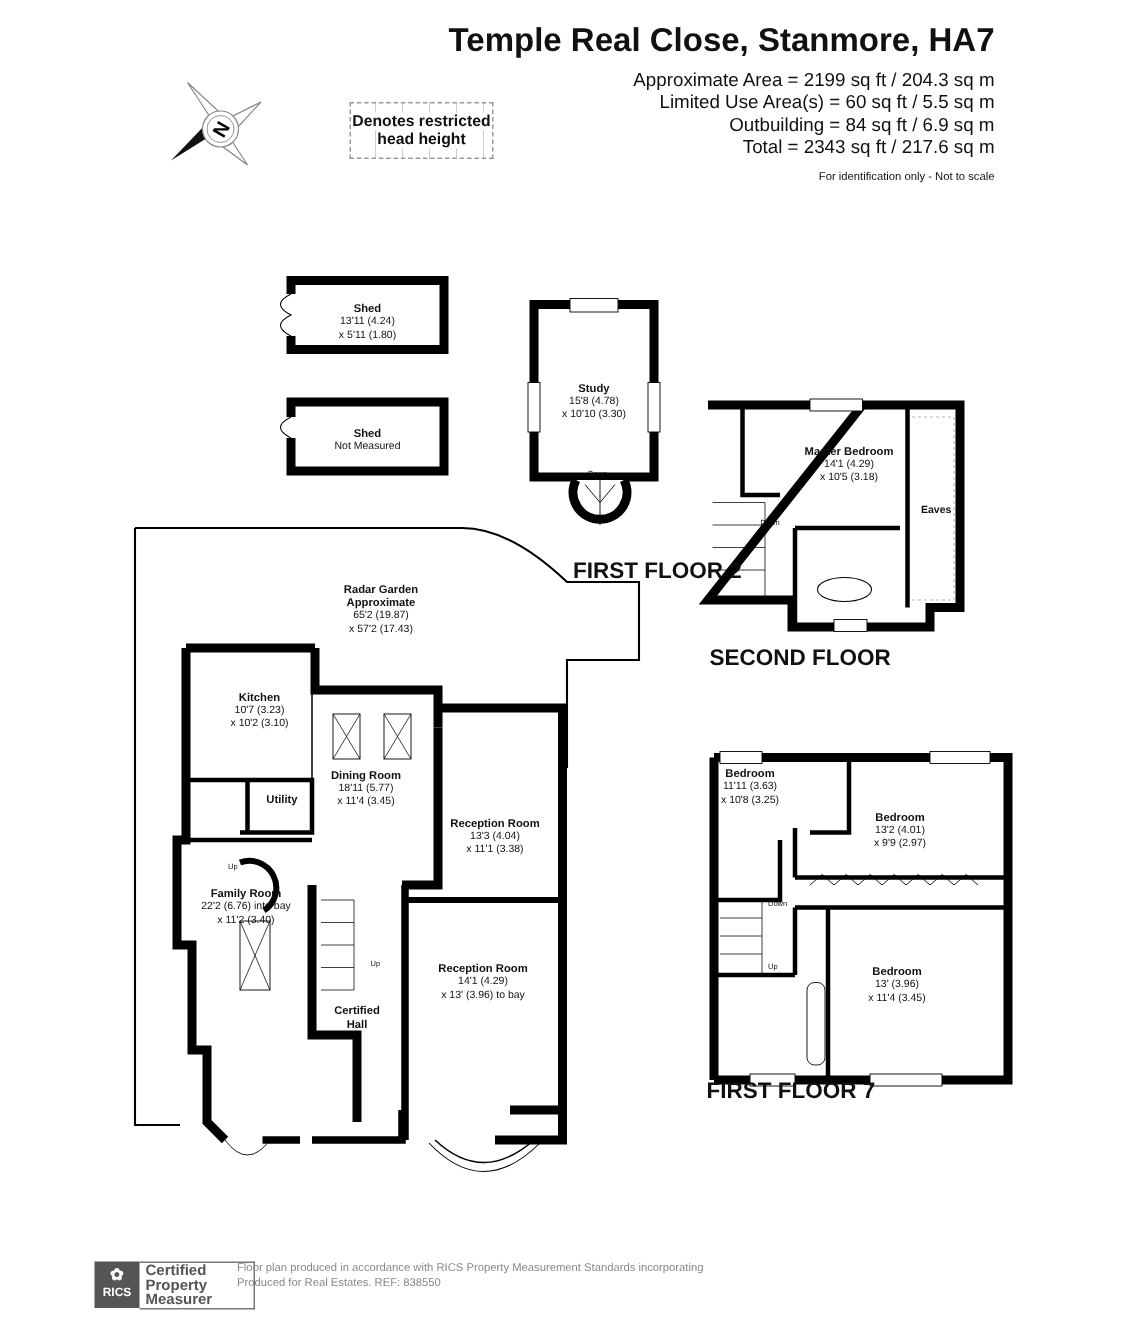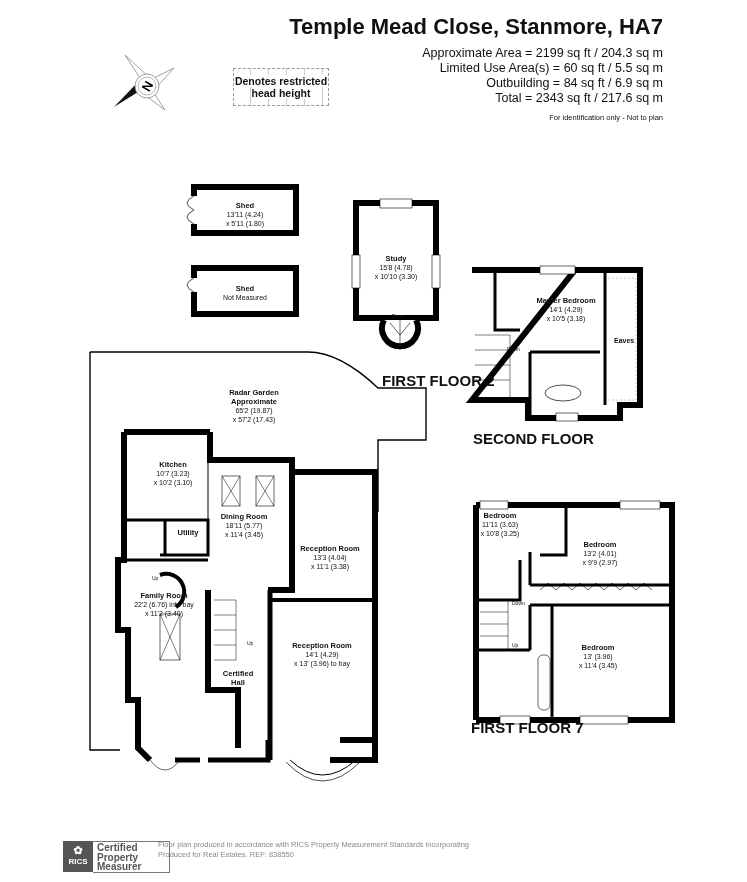--- a/index.html
+++ b/index.html
@@ -19,27 +19,27 @@
   .floorlbl { font-size:15px; font-weight:bold; white-space:nowrap; }
   .tiny { font-size:5px; }
   .footer-text { left:158px; top:840px; font-size:7.5px; color:#888; line-height:10px; }
   .rics { left:63px; top:841px; width:104px; height:31px; }
   .rics-dark { position:absolute; left:0; top:0; width:30px; height:31px; background:#555; color:#fff; font-size:8px; font-weight:bold; text-align:center; }
   .rics-light { position:absolute; left:30px; top:0; width:72px; height:29px; border:1px solid #777; border-left:none; font-size:10px; font-weight:bold; color:#555; line-height:9.5px; padding-left:4px; padding-top:1px; }
 </style>
 </head>
 <body>
 
-<div class="abs title">Temple Mead Close, Stanmore, HA7</div>
+<div class="abs title">Temple Real Close, Stanmore, HA7</div>
 <div class="abs areas">
   <div>Approximate Area = 2199 sq ft / 204.3 sq  m</div>
   <div>Limited Use Area(s) = 60 sq ft / 5.5 sq m</div>
   <div>Outbuilding = 84 sq ft / 6.9 sq m</div>
   <div>Total = 2343 sq ft / 217.6 sq m</div>
-  <div class="note">For identification only - Not to plan</div>
+  <div class="note">For identification only - Not to scale</div>
 </div>
 
 <svg class="abs" style="left:112px;top:52px" width="70" height="60" viewBox="0 0 70 60">
   <polygon points="13,3 28,26 40,28" fill="none" stroke="#888" stroke-width="0.8"></polygon>
   <polygon points="62,16 42,26 40,40" fill="none" stroke="#888" stroke-width="0.8"></polygon>
   <polygon points="53,58 40,38 26,38" fill="none" stroke="#888" stroke-width="0.8"></polygon>
   <polygon points="2,55 26,40 26,30" fill="#111"></polygon>
   <circle cx="35" cy="34" r="12" fill="#fff" stroke="#888" stroke-width="0.8"></circle>
   <circle cx="35" cy="34" r="9" fill="#fff" stroke="#888" stroke-width="0.6"></circle>
   <text x="35" y="39" font-size="13" font-weight="bold" text-anchor="middle" transform="rotate(-60 35 34)" font-family="Liberation Sans, sans-serif">N</text>

